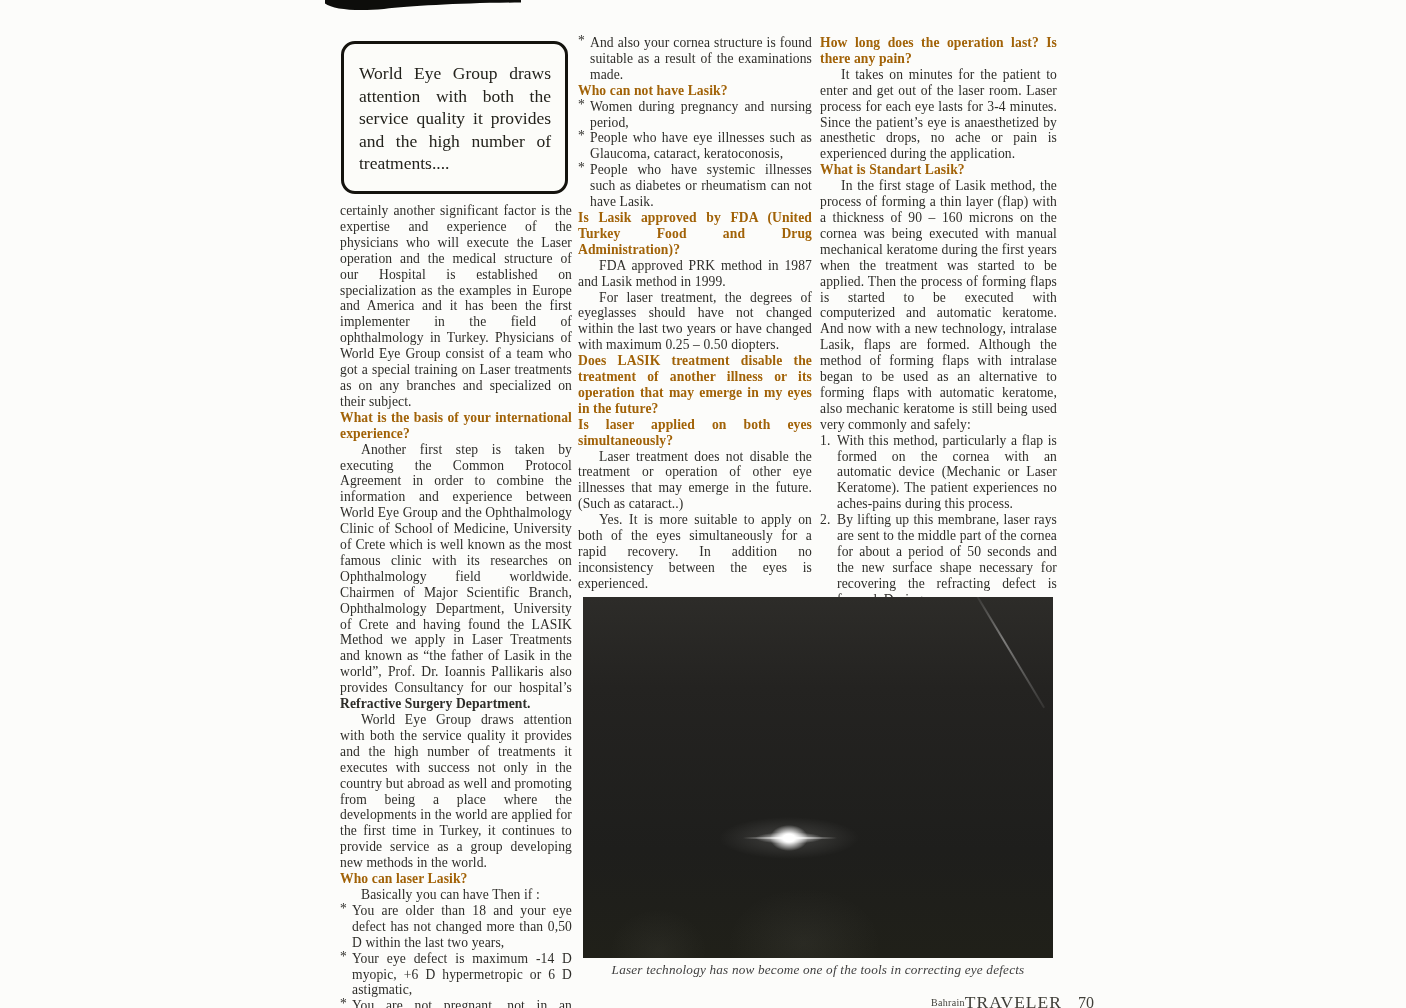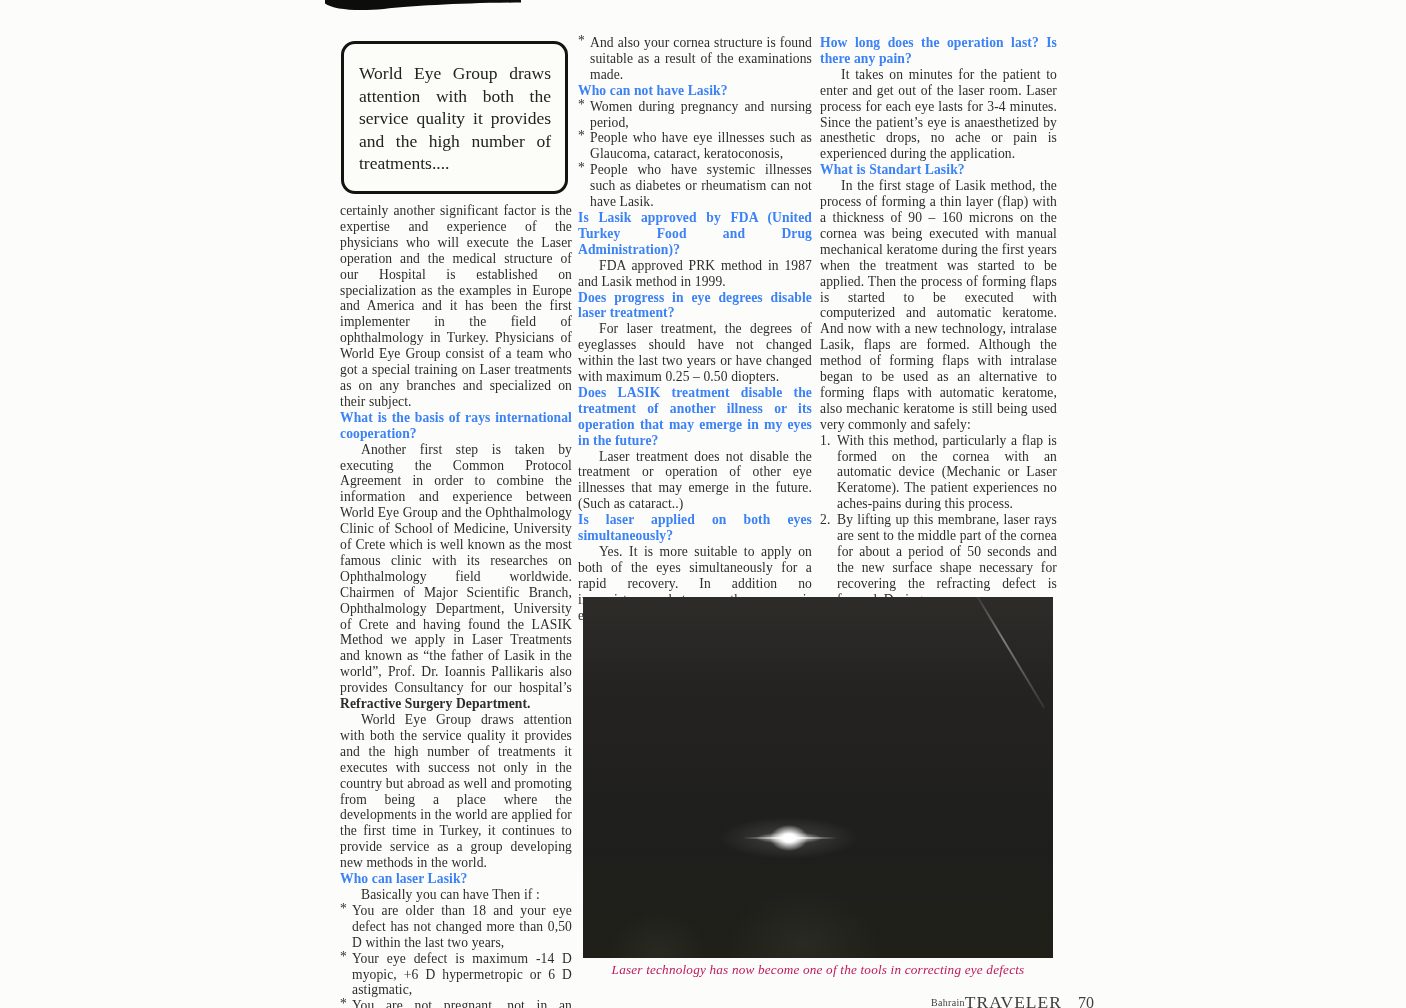--- a/index.html
+++ b/index.html
@@ -21,21 +21,21 @@
   }
   
   .col{
     position:absolute;font-size:13.6px;line-height:15.9px;
     text-align:justify;color:#2e2d29;letter-spacing:0.1px;
   }
   .col-left{left:340px;top:203px;width:232px;}
   .col-mid{left:578px;top:35px;width:234px;}
   .col-right{left:820px;top:35px;width:237px;}
   .blk{margin:0;}
-  .blk.heading{font-weight:bold;color:#3b82f6;}
+  .blk.heading{font-weight:bold;color:#a16207;}
   .blk.indent{text-indent:21px;}
   .blk.bullet{position:relative;padding-left:12px;}
   .blk.bullet .mk{position:absolute;left:0;top:-2px;}
   .blk.numbered{position:relative;padding-left:17px;}
   .blk.numbered .mk{position:absolute;left:0;top:0;}
   
   .photo{
     position:absolute;left:583px;top:597px;width:470px;height:361px;
     background:
       radial-gradient(ellipse 52px 9px at 206px 241px, rgba(255,255,255,0.95) 0%, rgba(255,255,255,0) 65%),
@@ -51,21 +51,21 @@
     background:linear-gradient(90deg, rgba(255,255,255,0.05), rgba(255,255,255,0.4) 40%, rgba(255,255,255,0.08));
     transform:rotate(59deg);transform-origin:left top;
   }
   .flash-streak{
     position:absolute;left:160px;top:240px;width:94px;height:1.5px;
     background:linear-gradient(90deg, rgba(255,255,255,0), rgba(255,255,255,0.8) 50%, rgba(255,255,255,0));
   }
   
   .caption{
     position:absolute;left:553px;top:962px;width:530px;text-align:center;
-    font-style:italic;font-size:13.2px;color:#be185d;letter-spacing:0.2px;
+    font-style:italic;font-size:13.2px;color:#404040;letter-spacing:0.2px;
   }
   .footer{
     position:absolute;left:931px;top:992px;white-space:nowrap;color:#403f39;
   }
   .footer .prefix{font-size:10px;letter-spacing:0.3px;vertical-align:2px;}
   .footer .title{font-size:17.5px;letter-spacing:1px;}
   .footer .num{font-size:16px;margin-left:16px;}
 </style>
 </head>
 <body>
@@ -75,42 +75,41 @@
   <svg class="scan-artifact" width="560" height="16" viewBox="0 0 560 16">
     <path d="M325,0 L521,0 L521,2.5 C460,3 412,6 384,9 C356,11.5 333,9.5 325,3.5 Z" fill="#0d0d0b"></path>
   </svg>
 
   <div class="quote-box">
     <div class="qtext">World Eye Group draws attention with both the service quality it provides and the high number of treatments....</div>
   </div>
 
   <div class="col col-left">
       <div class="blk para"><span>certainly another significant factor is the expertise and experience of the physicians who will execute the Laser operation and the medical structure of our Hospital is established on specialization as the examples in Europe and America and it has been the first implementer in the field of ophthalmology in Turkey. Physicians of World Eye Group consist of a team who got a special training on Laser treatments as on any branches and specialized on their subject.</span></div>
-      <div class="blk heading"><span>What is the basis of rays international cooperation?</span></div>
+      <div class="blk heading"><span>What is the basis of your international experience?</span></div>
       <div class="blk para indent"><span>Another first step is taken by executing the Common Protocol Agreement in order to combine the information and experience between World Eye Group and the Ophthalmology Clinic of School of Medicine, University of Crete which is well known as the most famous clinic with its researches on Ophthalmology field worldwide. Chairmen of Major Scientific Branch, Ophthalmology Department, University of Crete and having found the LASIK Method we apply in Laser Treatments and known as “the father of Lasik in the world”, Prof. Dr. Ioannis Pallikaris also provides Consultancy for our hospital’s </span><strong>Refractive Surgery Department.</strong></div>
       <div class="blk para indent"><span>World Eye Group draws attention with both the service quality it provides and the high number of treatments it executes with success not only in the country but abroad as well and promoting from being a place where the developments in the world are applied for the first time in Turkey, it continues to provide service as a group developing new methods in the world.</span></div>
       <div class="blk heading"><span>Who can laser Lasik?</span></div>
       <div class="blk para indent"><span>Basically you can have Then if :</span></div>
       <div class="blk bullet"><span class="mk">*</span><span>You are older than 18 and your eye defect has not changed more than 0,50 D within the last two years,</span></div>
       <div class="blk bullet"><span class="mk">*</span><span>Your eye defect is maximum -14 D myopic, +6 D hypermetropic or 6 D astigmatic,</span></div>
       <div class="blk bullet"><span class="mk">*</span><span>You are not pregnant, not in an irregular sickness conditions and do not have another illness in your eyes that should be treated,</span></div>
     </div>
   <div class="col col-mid">
       <div class="blk bullet"><span class="mk">*</span><span>And also your cornea structure is found suitable as a result of the examinations made.</span></div>
       <div class="blk heading"><span>Who can not have Lasik?</span></div>
       <div class="blk bullet"><span class="mk">*</span><span>Women during pregnancy and nursing period,</span></div>
       <div class="blk bullet"><span class="mk">*</span><span>People who have eye illnesses such as Glaucoma, cataract, keratoconosis,</span></div>
       <div class="blk bullet"><span class="mk">*</span><span>People who have systemic illnesses such as diabetes or rheumatism can not have Lasik.</span></div>
       <div class="blk heading"><span>Is Lasik approved by FDA (United Turkey Food and Drug Administration)?</span></div>
       <div class="blk para indent"><span>FDA approved PRK method in 1987 and Lasik method in 1999.</span></div>
-      <div class="blk heading"><span>Does progress in eye degrees disable laser treatment?</span></div>
       <div class="blk para indent"><span>For laser treatment, the degrees of eyeglasses should have not changed within the last two years or have changed with maximum 0.25 – 0.50 diopters.</span></div>
       <div class="blk heading"><span>Does LASIK treatment disable the treatment of another illness or its operation that may emerge in my eyes in the future?</span></div>
+      <div class="blk heading"><span>Is laser applied on both eyes simultaneously?</span></div>
       <div class="blk para indent"><span>Laser treatment does not disable the treatment or operation of other eye illnesses that may emerge in the future. (Such as cataract..)</span></div>
-      <div class="blk heading"><span>Is laser applied on both eyes simultaneously?</span></div>
       <div class="blk para indent"><span>Yes. It is more suitable to apply on both of the eyes simultaneously for a rapid recovery. In addition no inconsistency between the eyes is experienced.</span></div>
     </div>
   <div class="col col-right">
       <div class="blk heading"><span>How long does the operation last? Is there any pain?</span></div>
       <div class="blk para indent"><span>It takes on minutes for the patient to enter and get out of the laser room. Laser process for each eye lasts for 3-4 minutes. Since the patient’s eye is anaesthetized by anesthetic drops, no ache or pain is experienced during the application.</span></div>
       <div class="blk heading"><span>What is Standart Lasik?</span></div>
       <div class="blk para indent"><span>In the first stage of Lasik method, the process of forming a thin layer (flap) with a thickness of 90 – 160 microns on the cornea was being executed with manual mechanical keratome during the first years when the treatment was started to be applied. Then the process of forming flaps is started to be executed with computerized and automatic keratome. And now with a new technology, intralase Lasik, flaps are formed. Although the method of forming flaps with intralase began to be used as an alternative to forming flaps with automatic keratome, also mechanic keratome is still being used very commonly and safely:</span></div>
       <div class="blk numbered"><span class="mk">1.</span><span>With this method, particularly a flap is formed on the cornea with an automatic device (Mechanic or Laser Keratome). The patient experiences no aches-pains during this process.</span></div>
       <div class="blk numbered"><span class="mk">2.</span><span>By lifting up this membrane, laser rays are sent to the middle part of the cornea for about a period of 50 seconds and the new surface shape necessary for recovering the refracting defect is formed. During</span></div>
     </div>

